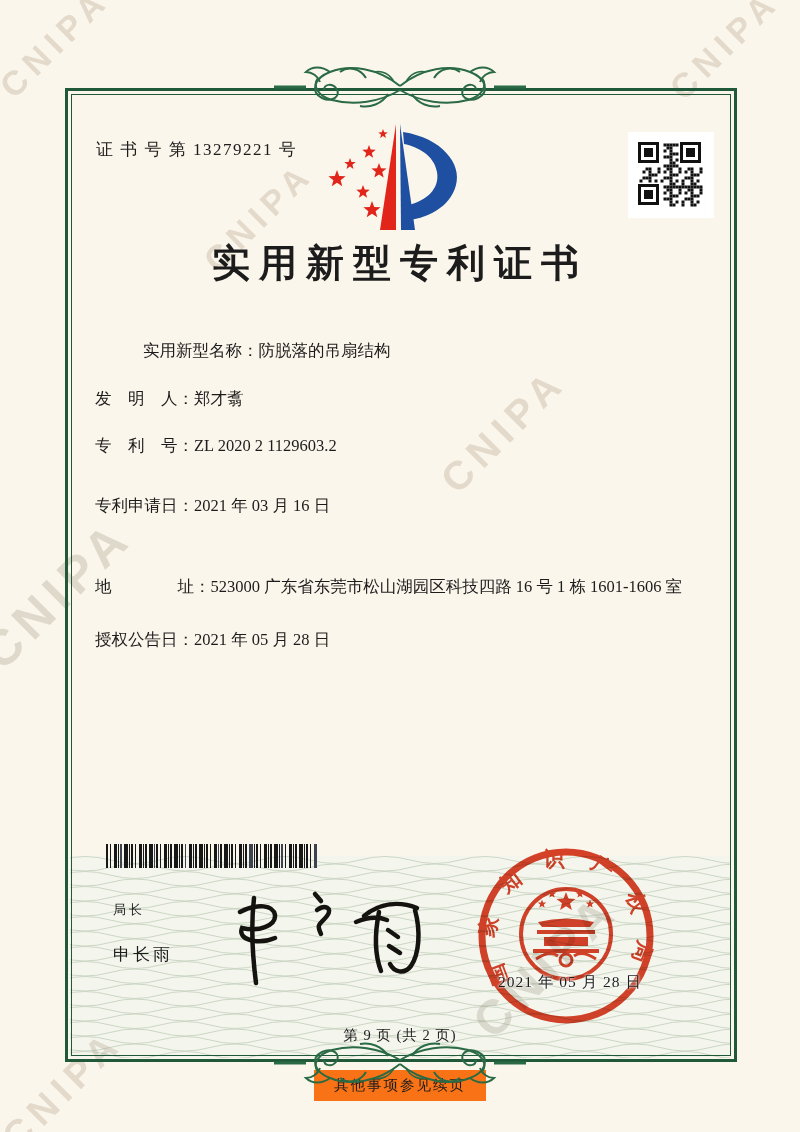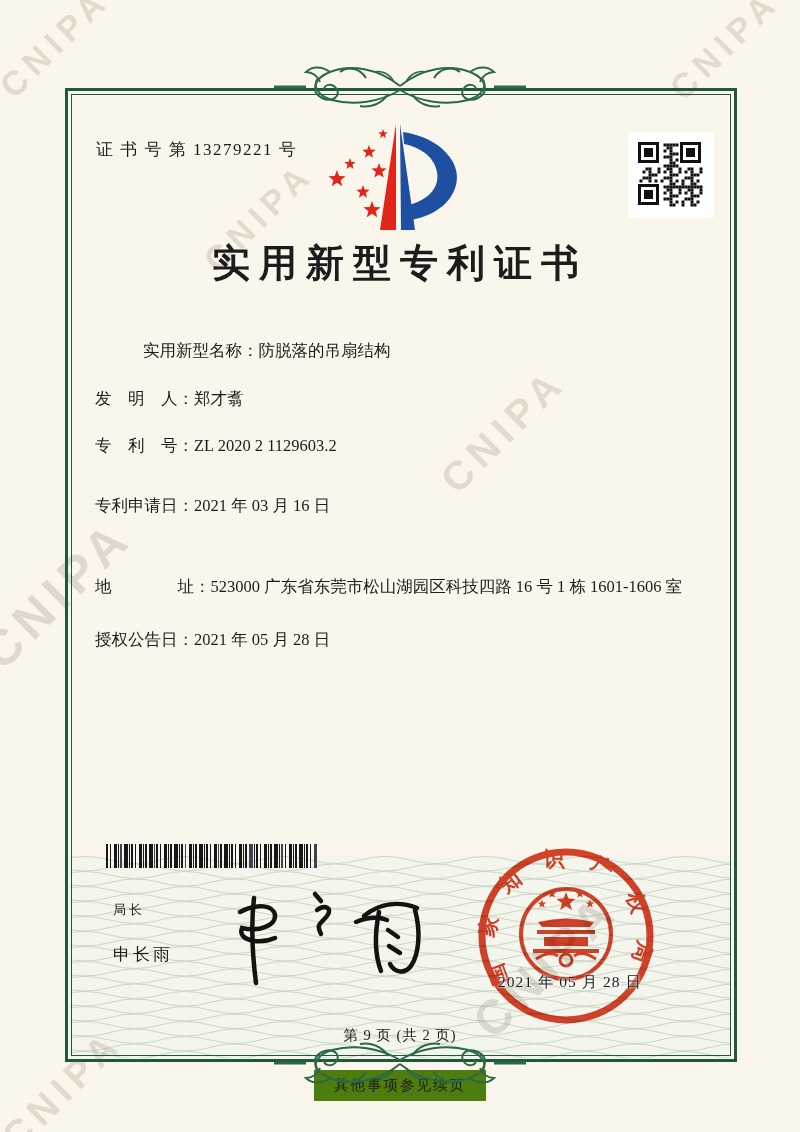--- a/index.html
+++ b/index.html
@@ -50,21 +50,21 @@
   
   .barcode{position:absolute;left:104px;top:842px;z-index:2;}
   .sig-title{position:absolute;left:113px;top:901px;z-index:2;font-size:13px;letter-spacing:3px;font-family:Liberation Mono, monospace;}
   .sig-name{position:absolute;left:113px;top:943px;z-index:2;font-size:17px;letter-spacing:3px;}
   .sig-svg{position:absolute;left:228px;top:882px;z-index:2;}
   .seal{position:absolute;left:476px;top:846px;z-index:2;mix-blend-mode:multiply;opacity:.95;}
   .seal-date{position:absolute;left:470px;top:972px;width:200px;text-align:center;z-index:2;
              font-size:15.5px;letter-spacing:1px;text-shadow:0 0 3px #fff,0 0 2px #fff;}
   .page-info{position:absolute;left:0;top:1026px;width:100%;text-align:center;z-index:2;font-size:14.5px;letter-spacing:1px;}
   .note-wrap{position:absolute;left:0;top:1070px;width:100%;text-align:center;z-index:2;}
-  .note{display:inline-block;background:#4d7c0f;padding:6px 20px;font-size:14.5px;letter-spacing:2px;}
+  .note{display:inline-block;background:#f97316;padding:6px 20px;font-size:14.5px;letter-spacing:2px;}
 </style>
 </head>
 <body>
 
 <div class="page">
 
   <span class="wm" style="left:-8px;top:78px;font-size:34px;">CNIPA</span>
   <span class="wm" style="left:196px;top:252px;font-size:34px;">CNIPA</span>
   <span class="wm" style="left:662px;top:80px;font-size:34px;">CNIPA</span>
   <span class="wm" style="left:432px;top:470px;font-size:40px;">CNIPA</span>

